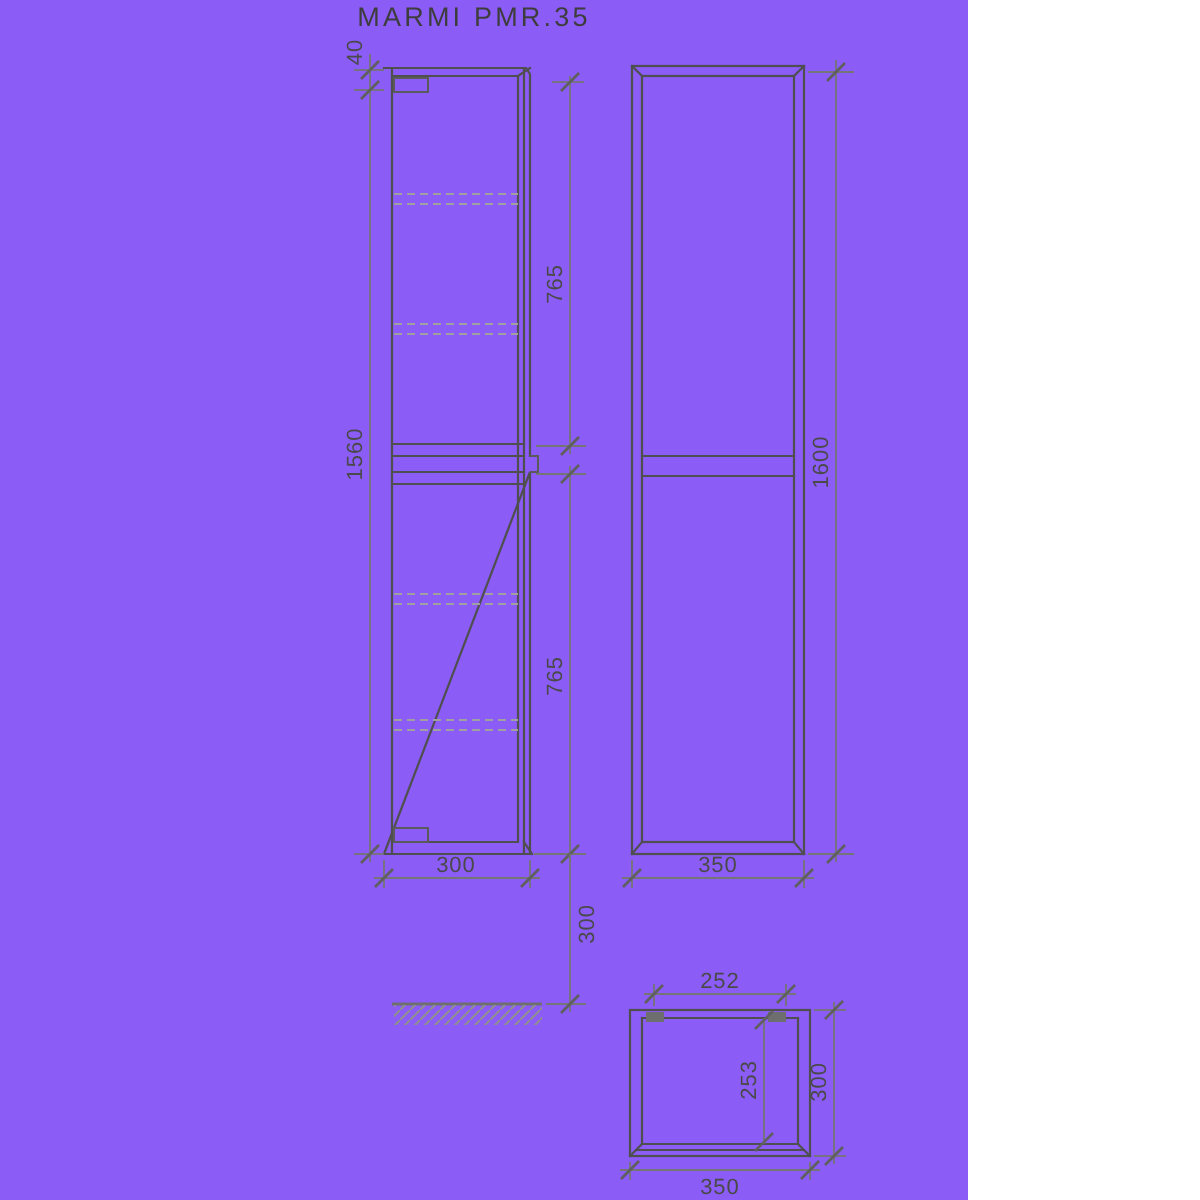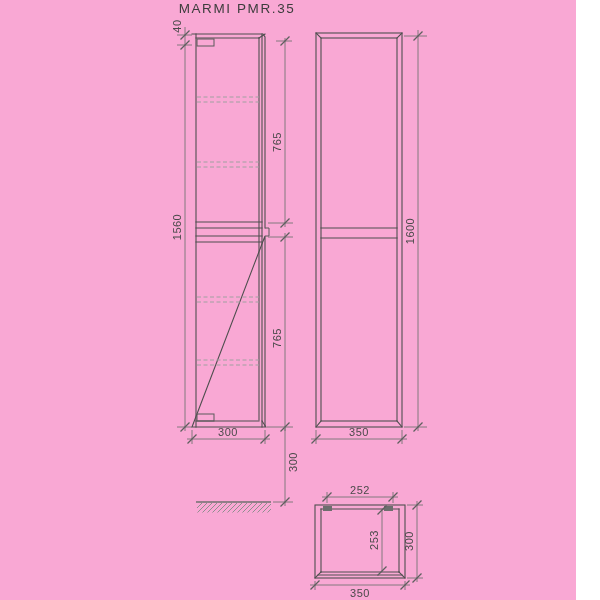--- a/index.html
+++ b/index.html
@@ -1,16 +1,16 @@
 <!DOCTYPE html>
 <html><head>
 <meta charset="utf-8">
 <style>
   html,body{margin:0;padding:0;background:#ffffff;}
-  #stage{position:relative;width:576px;height:600px;background:#f9a8d4;overflow:hidden;
+  #stage{position:relative;width:484px;height:600px;background:#8b5cf6;overflow:hidden;
          font-family:"Liberation Sans", sans-serif;}
   svg{position:absolute;left:0;top:0;}
   svg text{font-family:"Liberation Sans", sans-serif;fill:#4a4a4a;}
   .dim-text{font-size:11px;letter-spacing:0.5px;}
   .title-text{font-size:13.5px;letter-spacing:1.6px;fill:#3d3d3d;}
   .struct{stroke:#4f4f4f;stroke-width:1.1;fill:none;stroke-linecap:square;}
   .struct-thin{stroke:#5a5a5a;stroke-width:1;fill:none;}
   .dashline{stroke:#a0a0a0;stroke-width:1;fill:none;stroke-dasharray:4 2.5;}
   .dimline{stroke:#757575;stroke-width:0.9;fill:none;}
   .tickline{stroke:#5f5f5f;stroke-width:1.3;}

